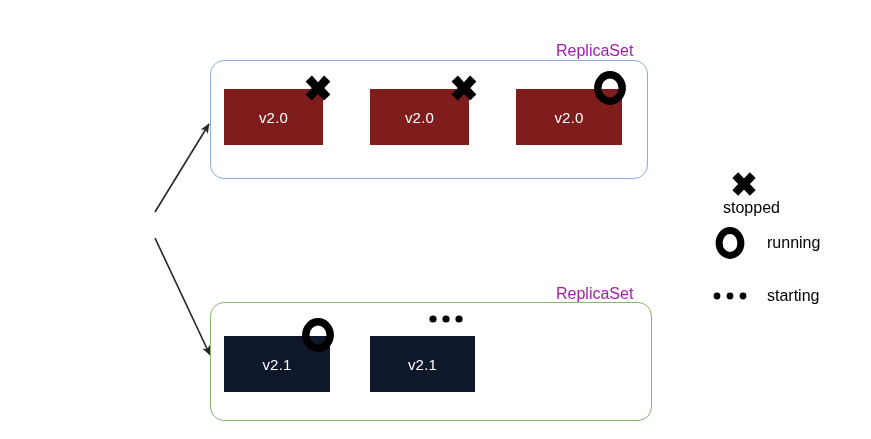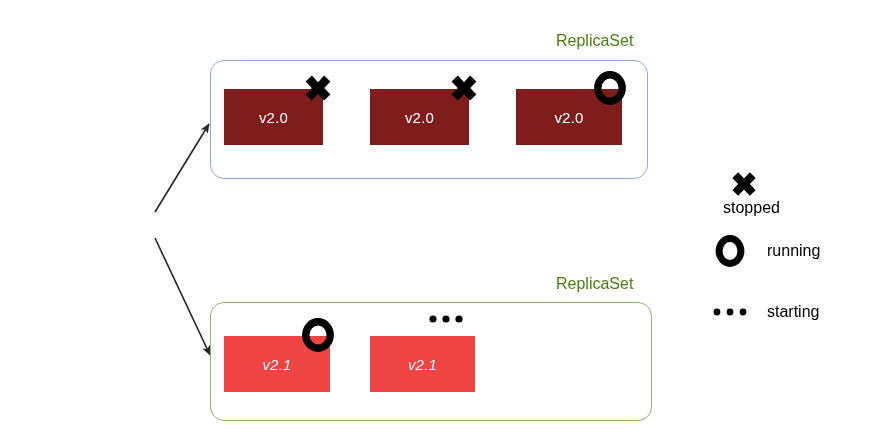--- a/index.html
+++ b/index.html
@@ -65,44 +65,45 @@
   .replicaset.rs-green {
     left: 210px;
     top: 302px;
     width: 442px;
     height: 119px;
     border: 1px solid #8CB46B;
   }
   .rs-title {
     position: absolute;
     font-size: 16px;
-    color: #4d7c0f;
+    color: #a21caf;
     line-height: 1;
     white-space: nowrap;
+    margin-top: 10px;
   }
   .rs-title.rs-title-blue {
     left: 556px;
     top: 33px;
   }
   .rs-title.rs-title-green {
     left: 556px;
     top: 276px;
   }
   
   .pod {
     position: absolute;
     width: 99px;
     height: 56px;
     display: flex;
     align-items: center;
     justify-content: center;
     box-sizing: border-box;
   }
   .pod.pod-blue  { background: #7f1d1d; }
-  .pod.pod-green { background: #ef4444; font-style: italic; }
+  .pod.pod-green { background: #0f172a; }
   .pod .pod-label {
     color: #ffffff;
     font-size: 15px;
     line-height: 1;
     letter-spacing: 0.2px;
   }
   
   .pod-b1 { left: 224px; top: 89px; }
   .pod-b2 { left: 370px; top: 89px; }
   .pod-b3 { left: 516px; top: 89px; width: 106px; }
@@ -134,22 +135,22 @@
     width: 160px;
   }
   .legend-row {
     position: absolute;
     left: 0;
     display: flex;
     align-items: center;
     height: 40px;
   }
   .legend-row-0 { top: 0px; flex-direction: column; }
-  .legend-row-1 { top: 63px; }
-  .legend-row-2 { top: 124px; }
+  .legend-row-1 { top: 55px; }
+  .legend-row-2 { top: 108px; }
   .legend-icon {
     width: 44px;
     display: flex;
     align-items: center;
     justify-content: center;
     flex: none;
   }
   .legend-text {
     font-size: 16px;
     color: #000000;

